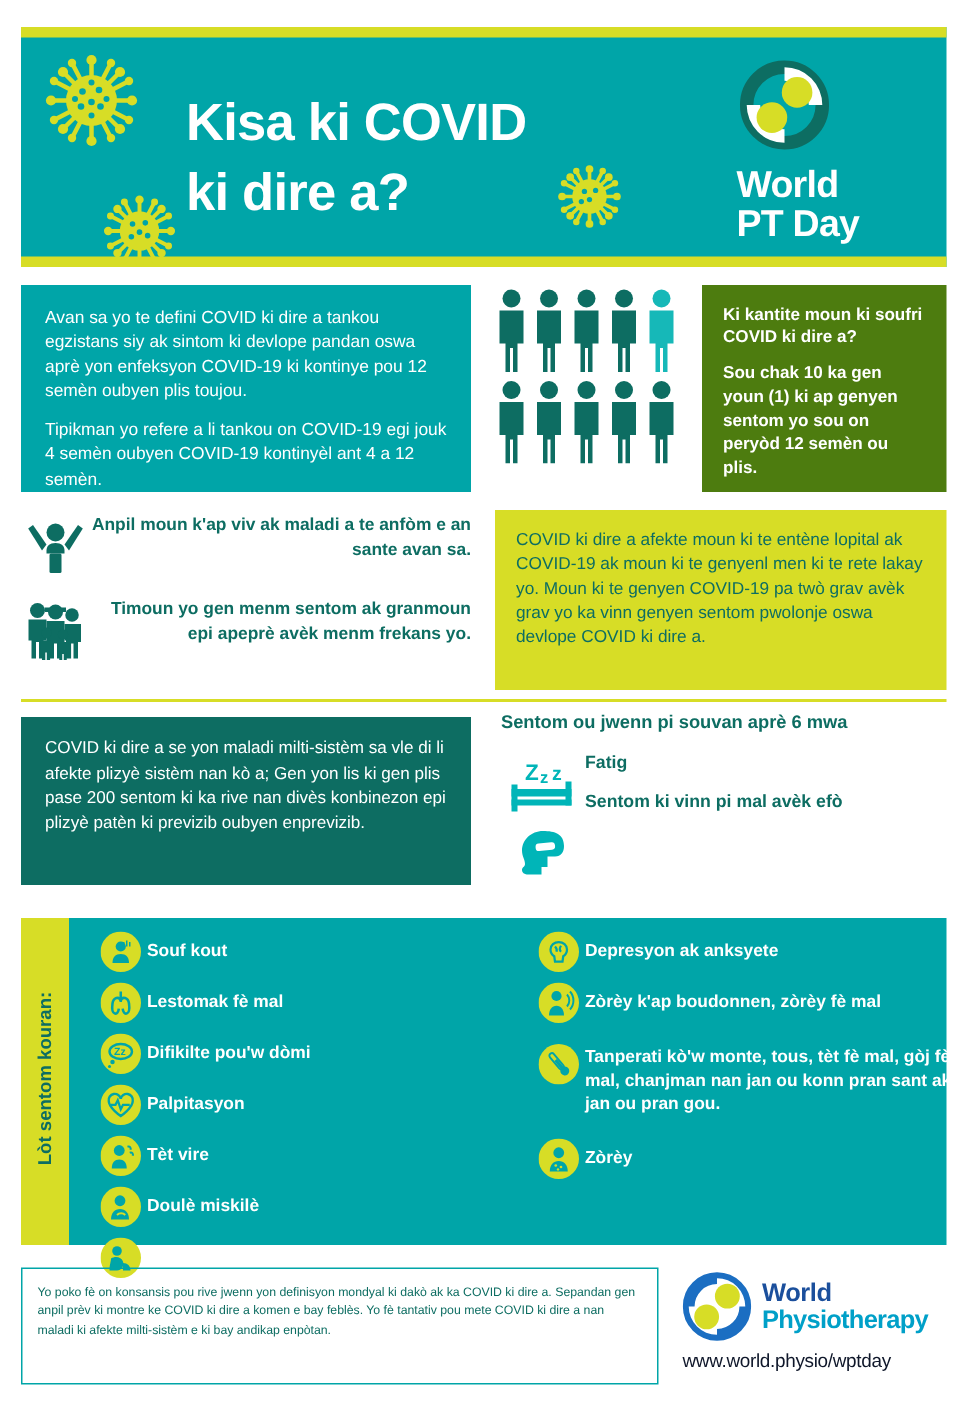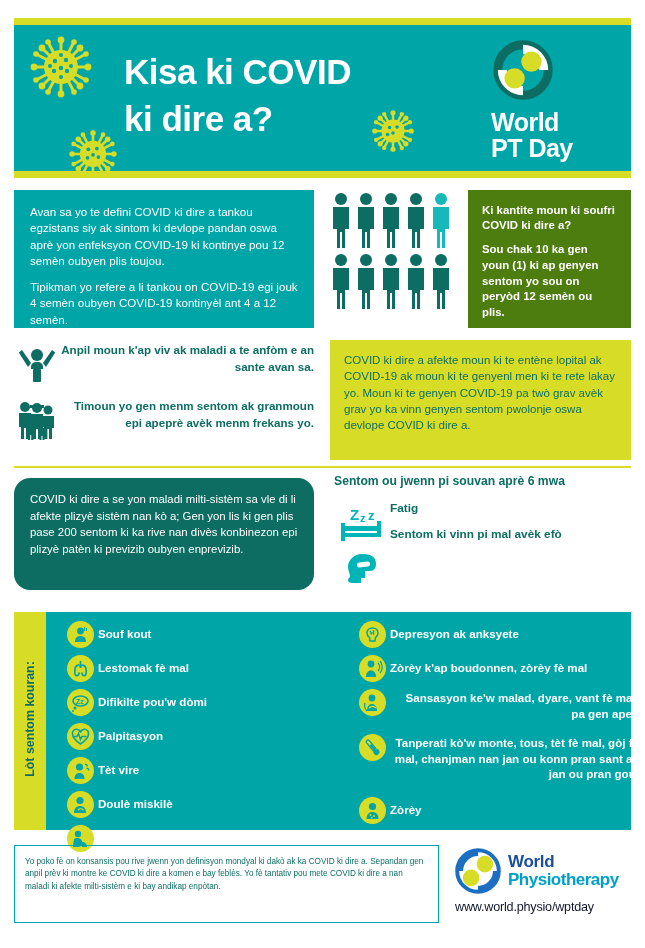--- a/index.html
+++ b/index.html
@@ -12,21 +12,21 @@
   .page{position:relative;width:645px;height:948px;background:#fff;}
 
   
   .header{
     position:absolute;left:14px;top:18px;width:617px;height:160px;
     background:#00a5a8;
   }
   .header-top-strip{position:absolute;left:0;top:0;width:100%;height:7px;background:#d7dd26;}
   .header-bottom-strip{position:absolute;left:0;bottom:0;width:100%;height:7px;background:#d7dd26;}
   .header-title{
-    position:absolute;left:110px;top:30px;width:330px;
+    position:absolute;left:110px;top:40px;width:330px;
     color:#ffffff;font-size:35px;font-weight:bold;line-height:1.35;
     letter-spacing:-0.5px;
   }
   .virus{position:absolute;}
   .virus svg{display:block;}
 
   .wptday-logo{position:absolute;right:22px;top:22px;width:118px;text-align:left;}
   .wptday-mark{width:60px;height:60px;margin-left:2px;}
   .wptday-world{color:#fff;font-size:25px;font-weight:bold;line-height:1.0;margin-top:6px;letter-spacing:-0.5px;}
   .wptday-ptday{color:#fff;font-size:25px;font-weight:bold;line-height:1.05;letter-spacing:-0.5px;}
@@ -60,21 +60,21 @@
     position:absolute;left:330px;top:340px;width:301px;height:120px;
     background:#d7dd26;box-sizing:border-box;padding:12px 14px 0 14px;
   }
   .yellow-box p{margin:0;color:#0d6d62;font-size:11.5px;line-height:1.42;}
 
   .divider{position:absolute;left:14px;width:617px;height:2px;background:#d7dd26;}
 
   
   .multi-box{
     position:absolute;left:14px;top:478px;width:300px;height:112px;
-    background:#0d6d62;box-sizing:border-box;padding:13px 14px 0 16px;border-radius:16px;
+    background:#0d6d62;box-sizing:border-box;padding:13px 14px 0 16px;
   }
   .multi-box p{margin:0;color:#fff;font-size:11.4px;line-height:1.45;}
 
   .sixmo{position:absolute;left:334px;top:474px;width:300px;}
   .sixmo h3{margin:0 0 10px 0;color:#0d6d62;font-size:12.2px;font-weight:bold;}
   .sixmo-row{display:flex;align-items:flex-start;}
   .sixmo-icons{width:56px;flex:0 0 56px;}
   .sixmo-texts{padding-top:2px;}
   .sixmo-texts div{color:#0d6d62;font-size:11.8px;line-height:1.42;font-weight:bold;}
   .sixmo-bedblock{height:52px;display:flex;align-items:center;justify-content:center;}
@@ -90,21 +90,21 @@
   }
   .sidebar-label span{
     position:absolute;left:-93px;top:100px;width:218px;
     transform:rotate(-90deg);
     color:#0d6d62;font-size:12.4px;font-weight:bold;text-align:center;
     display:block;
   }
   .sym-col{position:absolute;top:8px;}
   .sym-col.left{left:48px;width:280px;}
   .sym-col.right{left:340px;width:285px;}
-  .sym-item{display:flex;align-items:flex-start;margin-bottom:5px;text-align:right;}
+  .sym-item{display:flex;align-items:flex-start;margin-bottom:5px;}
   .sym-icon{flex:0 0 36px;width:36px;height:29px;display:flex;align-items:center;justify-content:center;}
   .sym-text{color:#fff;font-size:11.6px;line-height:1.34;padding-top:6px;font-weight:bold;}
   .sym-text.multi{padding-top:2px;}
 
   
   .footer-note{
     position:absolute;left:14px;top:845px;width:425px;height:78px;
     border:1.5px solid #00a5a8;box-sizing:border-box;padding:10px 10px 0 10px;
   }
   .footer-note p{margin:0;color:#0d6d62;font-size:8.2px;line-height:1.5;}
@@ -575,34 +575,20 @@
                 <path d="M7 22c0-4 2-6.5 5-6.5s5 2.5 5 6.5z"></path>
               </g>
               <g fill="none" stroke="#00a5a8" stroke-width="1.3">
                 <path d="M19 8a6 6 0 0 1 0 8"></path>
                 <path d="M21 6a9 9 0 0 1 0 12"></path>
               </g>
             </svg>
         </div>
         <div class="sym-text">Zòrèy k'ap boudonnen, zòrèy fè mal</div>
       </div>
-      <div class="sym-item">
-        <div class="sym-icon">
-          <svg width="27" height="27" viewBox="0 0 27 27">
-              <circle cx="13.5" cy="13.5" r="13.5" fill="#d7dd26"></circle>
-              <g fill="#00a5a8">
-                <circle cx="13" cy="9" r="3.4"></circle>
-                <path d="M8 22c0-4.5 2-7 5-7s5 2.5 5 7z"></path>
-              </g>
-              <path d="M10 19c2-2 5-2 7 0" fill="none" stroke="#d7dd26" stroke-width="1.3"></path>
-              <path d="M6 14c-1 3 0 6 2 8" fill="none" stroke="#00a5a8" stroke-width="1.2"></path>
-            </svg>
-        </div>
-        <div class="sym-text multi">Sansasyon ke'w malad, dyare, vant fè mal, pa gen apeti</div>
-      </div>
       <div class="sym-item" style="margin-top:12px">
         <div class="sym-icon">
           <svg width="27" height="27" viewBox="0 0 27 27">
               <circle cx="13.5" cy="13.5" r="13.5" fill="#d7dd26"></circle>
               <g transform="rotate(-40 13.5 13.5)">
                 <rect x="12" y="4.5" width="3.4" height="13" rx="1.7" fill="none" stroke="#00a5a8" stroke-width="1.3"></rect>
                 <circle cx="13.7" cy="19.5" r="3" fill="#00a5a8"></circle>
                 <rect x="12.6" y="10" width="2.2" height="8" fill="#00a5a8"></rect>
               </g>
             </svg>

